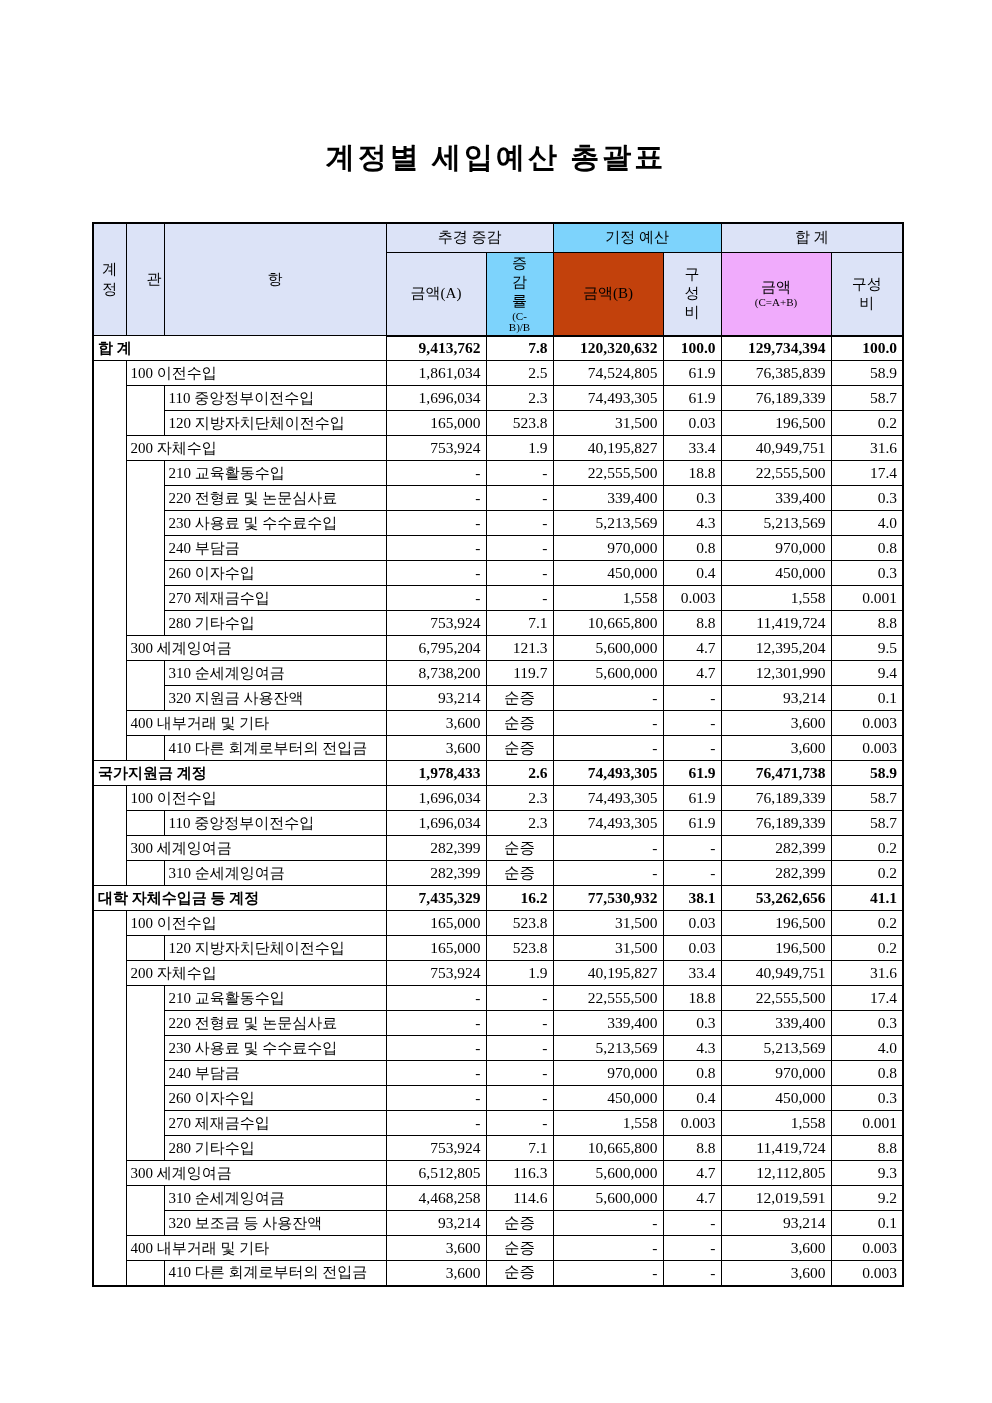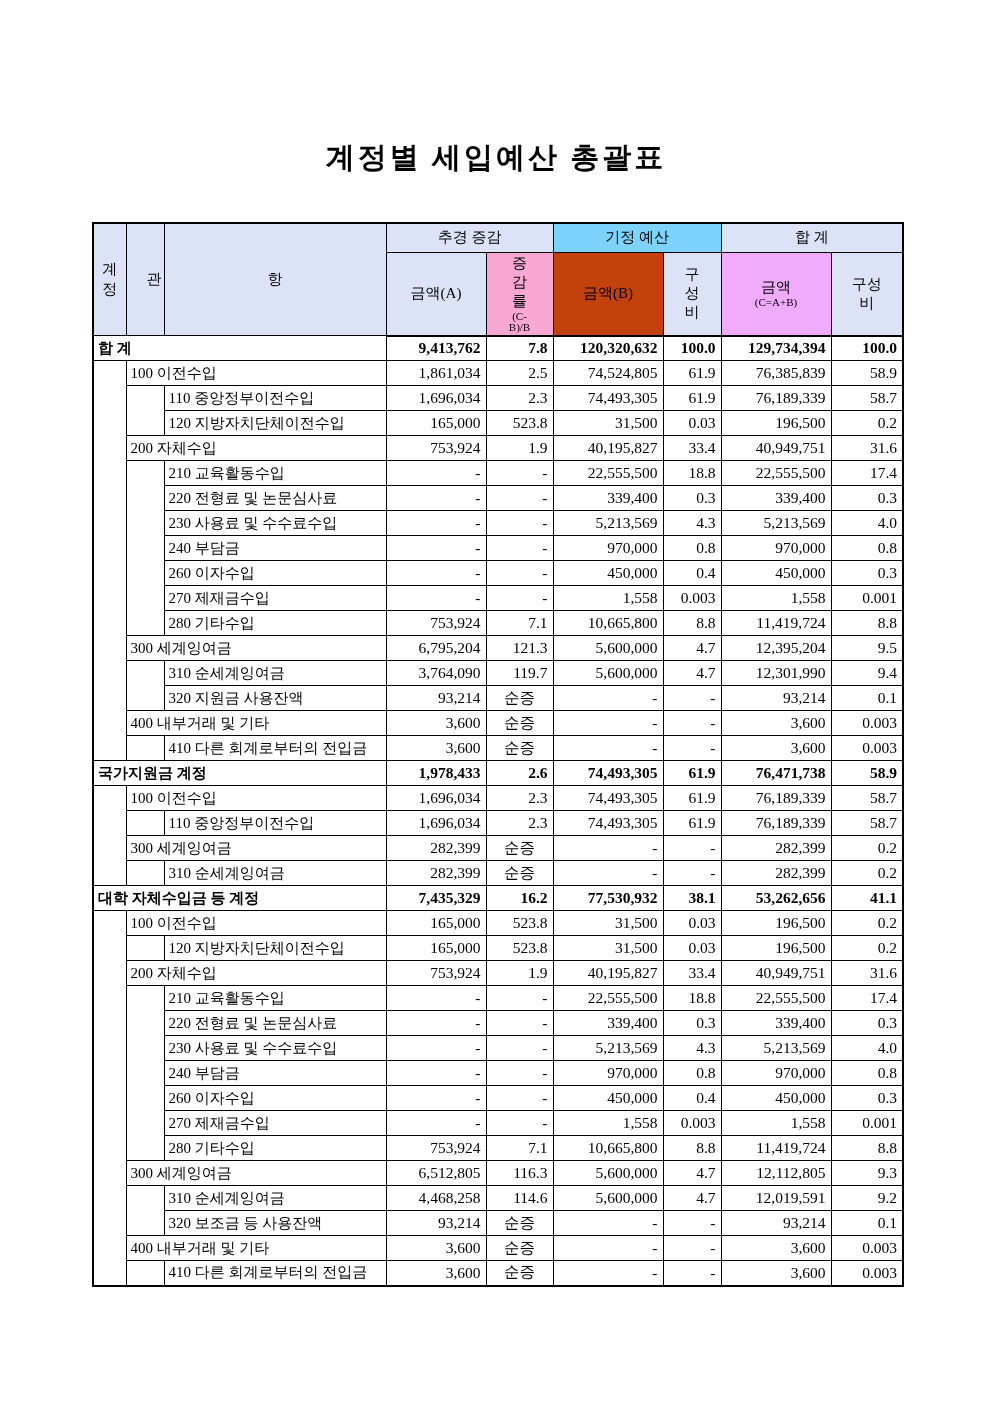--- a/index.html
+++ b/index.html
@@ -89,21 +89,21 @@
       <tr class="group-row">
         <th rowspan="2" class="brk" style="background: rgb(220, 227, 247);">계정</th>
         <th rowspan="2" style="background: rgb(220, 227, 247);">관</th>
         <th rowspan="2" style="background: rgb(220, 227, 247);">항</th>
         <th colspan="2" style="background: rgb(220, 227, 247);">추경 증감</th>
         <th colspan="2" style="background: #7dd3fc;">기정 예산</th>
         <th colspan="2" style="background: rgb(220, 227, 247);">합  계</th>
       </tr>
       <tr class="sub-row">
         <th style="background: rgb(220, 227, 247);">금액(A)</th>
-        <th style="background: #f9a8d4;"><span>증감률</span><span class="sub">(C-B)/B</span></th>
+        <th style="background: #7dd3fc;"><span>증감률</span><span class="sub">(C-B)/B</span></th>
         <th style="background: #c2410c;">금액(B)</th>
         <th style="background: rgb(220, 227, 247);">구성비</th>
         <th style="background: #f0abfc;"><span>금액</span><span class="sub">(C=A+B)</span></th>
         <th style="background: rgb(220, 227, 247);">구성비</th>
       </tr>
     </thead>
     <tbody>
         <tr class="section">
           <td colspan="3" class="name">합 계</td>
           <td class="num">9,413,762</td>
@@ -239,21 +239,21 @@
           <td class="num">121.3</td>
           <td class="num">5,600,000</td>
           <td class="num">4.7</td>
           <td class="num">12,395,204</td>
           <td class="num">9.5</td>
         </tr>
         <tr>
           <td class="indent"></td>
           <td class="indent"></td>
           <td colspan="1" class="name">310 순세계잉여금</td>
-          <td class="num">3,764,090</td>
+          <td class="num">8,738,200</td>
           <td class="num">119.7</td>
           <td class="num">5,600,000</td>
           <td class="num">4.7</td>
           <td class="num">12,301,990</td>
           <td class="num">9.4</td>
         </tr>
         <tr>
           <td class="indent"></td>
           <td class="indent"></td>
           <td colspan="1" class="name">320 지원금 사용잔액</td>

